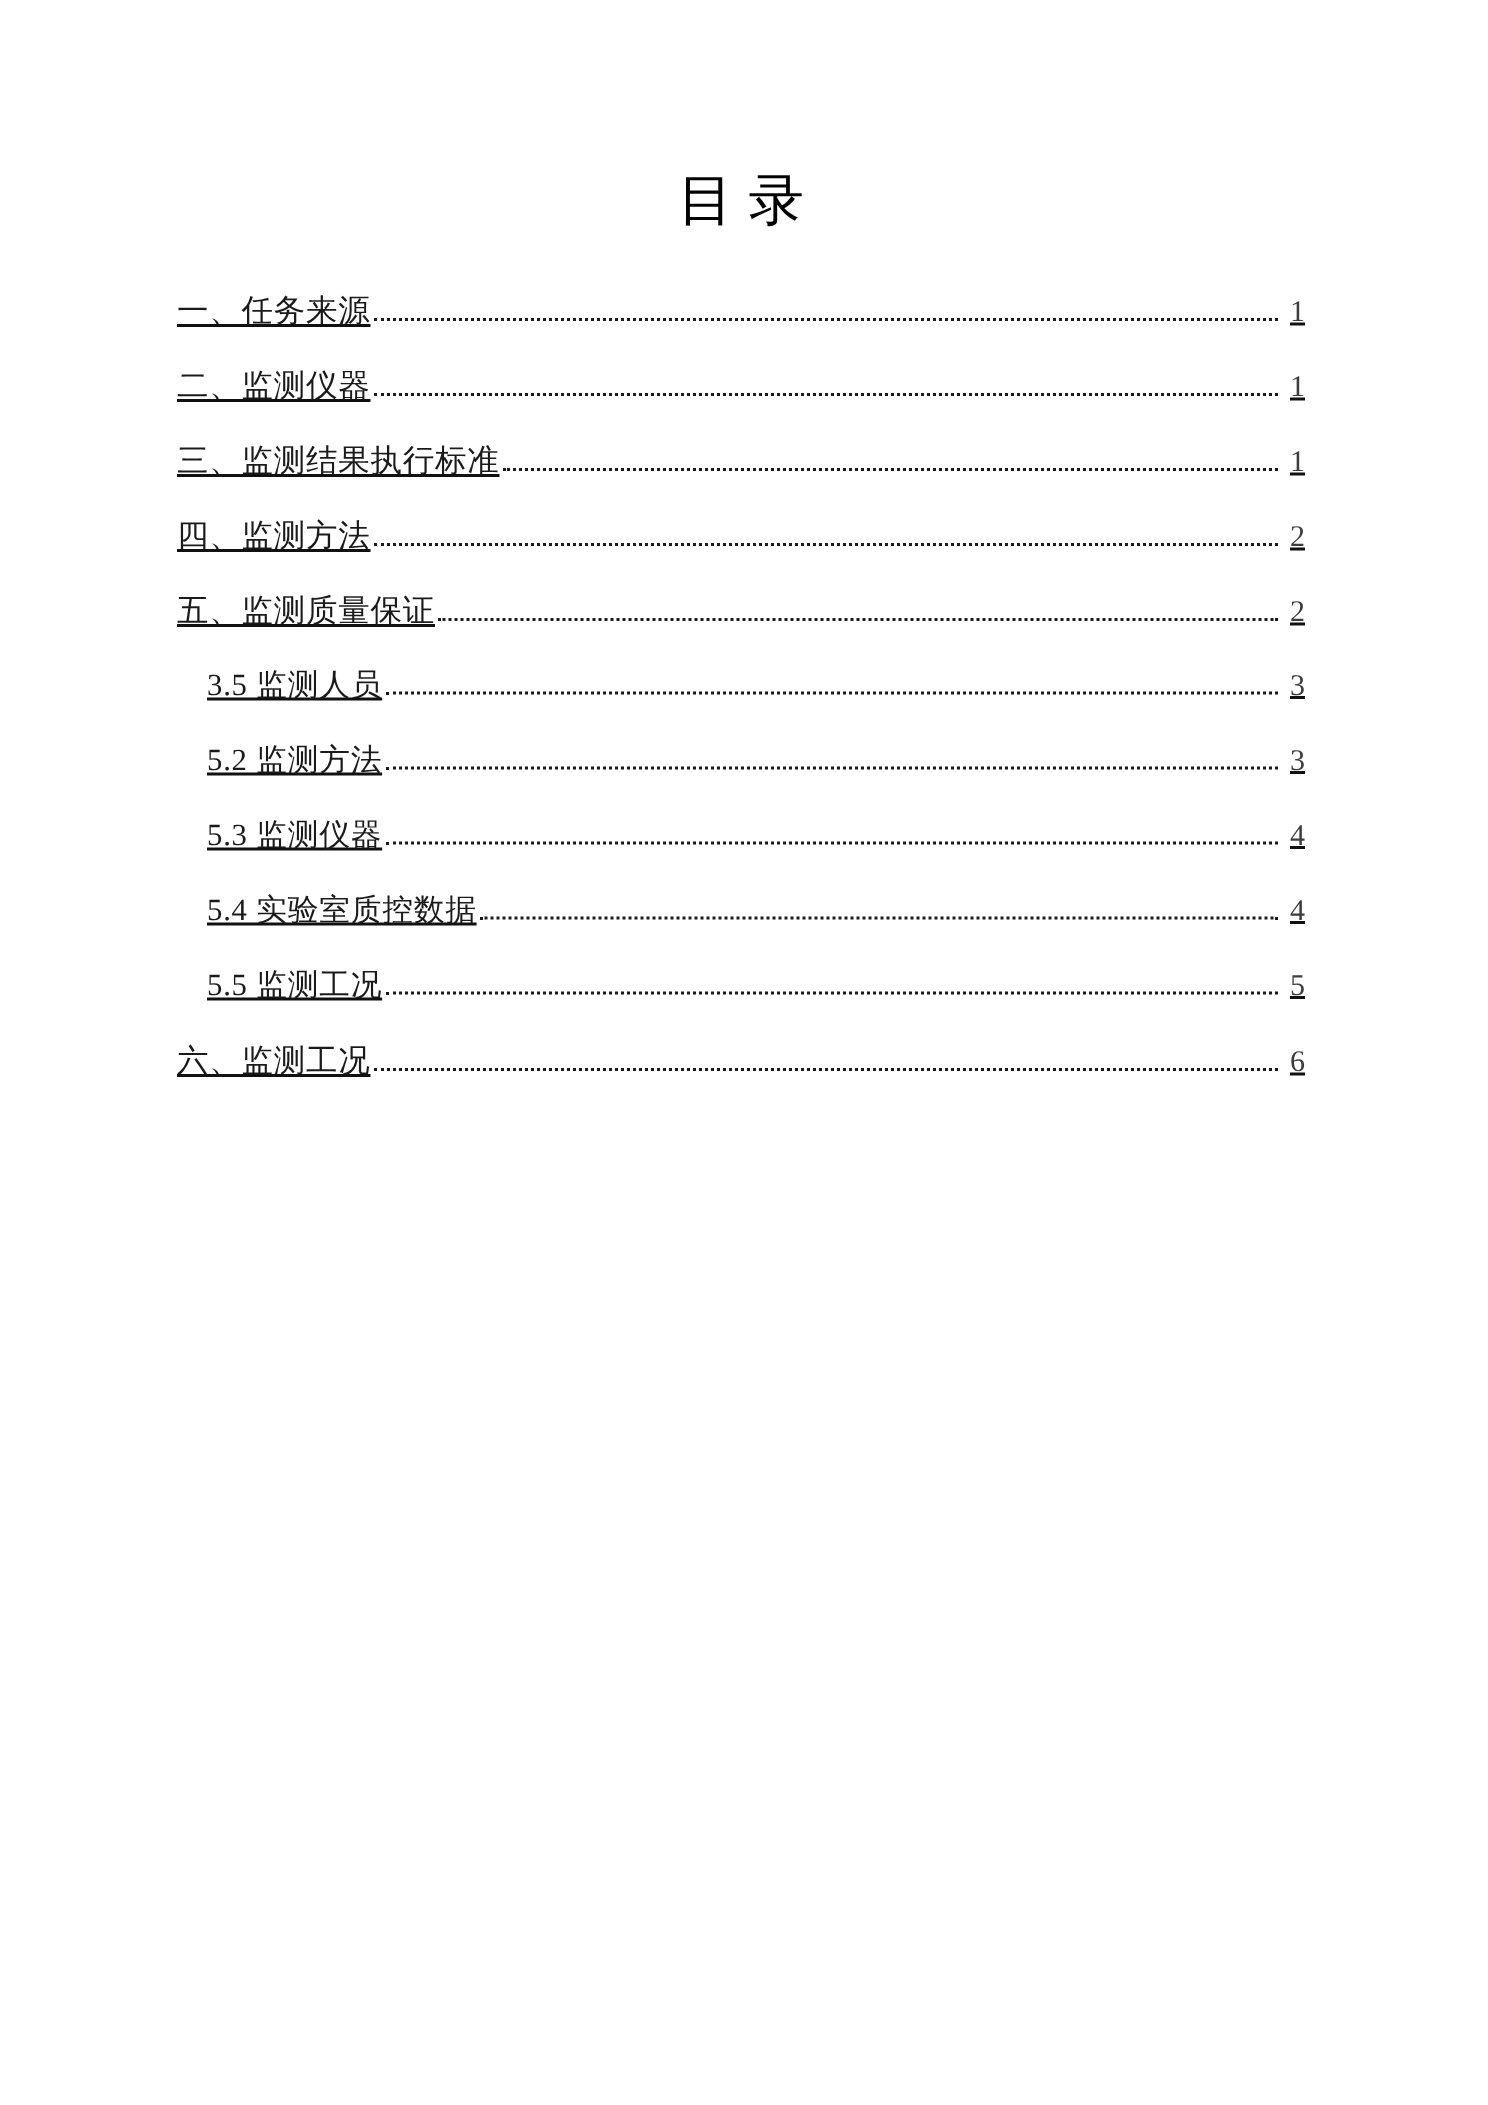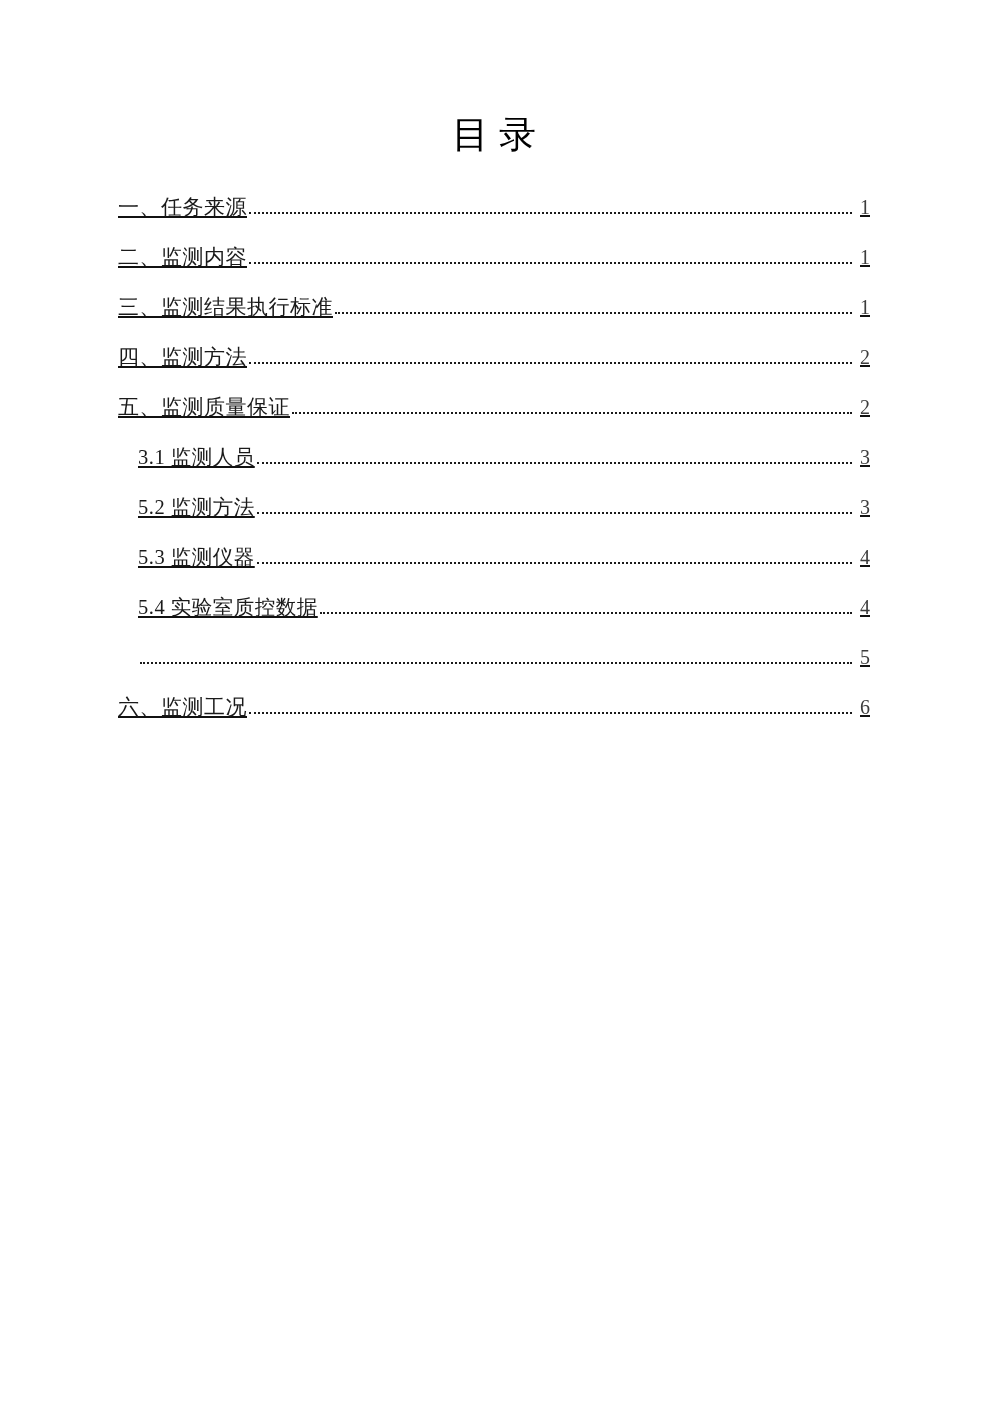--- a/index.html
+++ b/index.html
@@ -72,21 +72,21 @@
 
   <div class="toc-list">
 
     <div class="toc-row">
       <span class="toc-label">一、任务来源</span>
       <span class="toc-leader"></span>
       <span class="toc-page">1</span>
     </div>
 
     <div class="toc-row">
-      <span class="toc-label">二、监测内容</span>
+      <span class="toc-label">二、监测仪器</span>
       <span class="toc-leader"></span>
       <span class="toc-page">1</span>
     </div>
 
     <div class="toc-row">
       <span class="toc-label">三、监测结果执行标准</span>
       <span class="toc-leader"></span>
       <span class="toc-page">1</span>
     </div>
 
@@ -96,21 +96,21 @@
       <span class="toc-page">2</span>
     </div>
 
     <div class="toc-row">
       <span class="toc-label">五、监测质量保证</span>
       <span class="toc-leader"></span>
       <span class="toc-page">2</span>
     </div>
 
     <div class="toc-row lvl2">
-      <span class="toc-label">3.1 监测人员</span>
+      <span class="toc-label">3.5 监测人员</span>
       <span class="toc-leader"></span>
       <span class="toc-page">3</span>
     </div>
 
     <div class="toc-row lvl2">
       <span class="toc-label">5.2 监测方法</span>
       <span class="toc-leader"></span>
       <span class="toc-page">3</span>
     </div>
 
@@ -120,20 +120,21 @@
       <span class="toc-page">4</span>
     </div>
 
     <div class="toc-row lvl2">
       <span class="toc-label">5.4 实验室质控数据</span>
       <span class="toc-leader"></span>
       <span class="toc-page">4</span>
     </div>
 
     <div class="toc-row lvl2">
+      <span class="toc-label">5.5 监测工况</span>
       <span class="toc-leader"></span>
       <span class="toc-page">5</span>
     </div>
 
     <div class="toc-row">
       <span class="toc-label">六、监测工况</span>
       <span class="toc-leader"></span>
       <span class="toc-page">6</span>
     </div>
 

